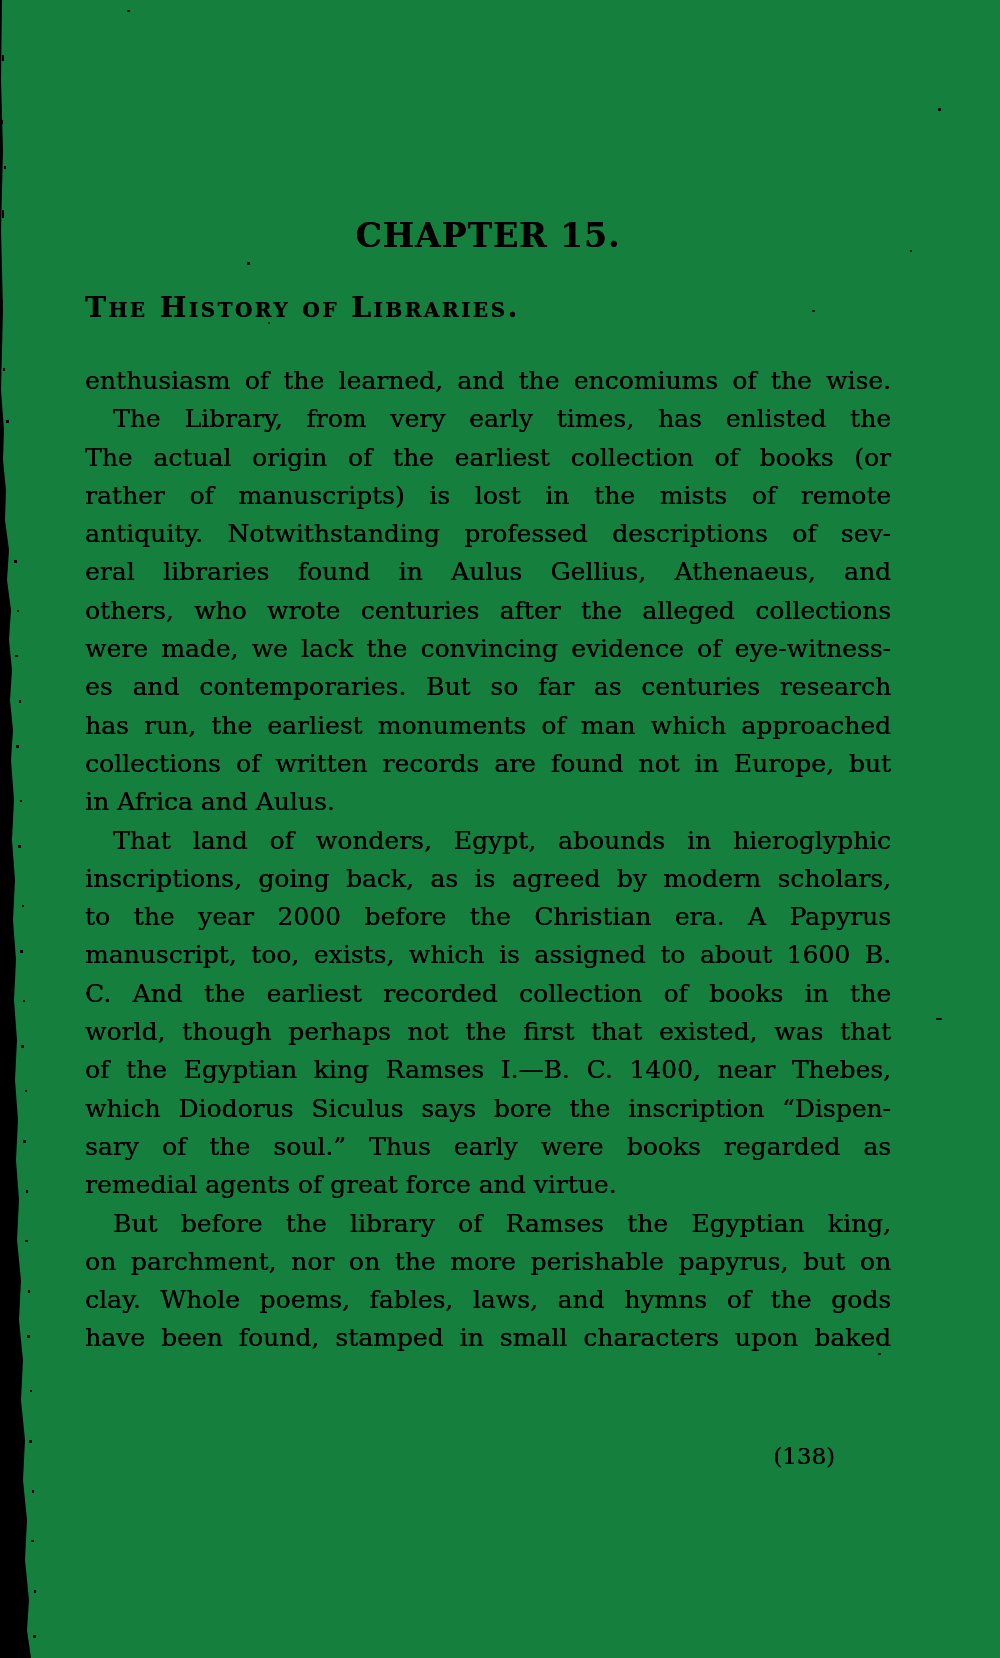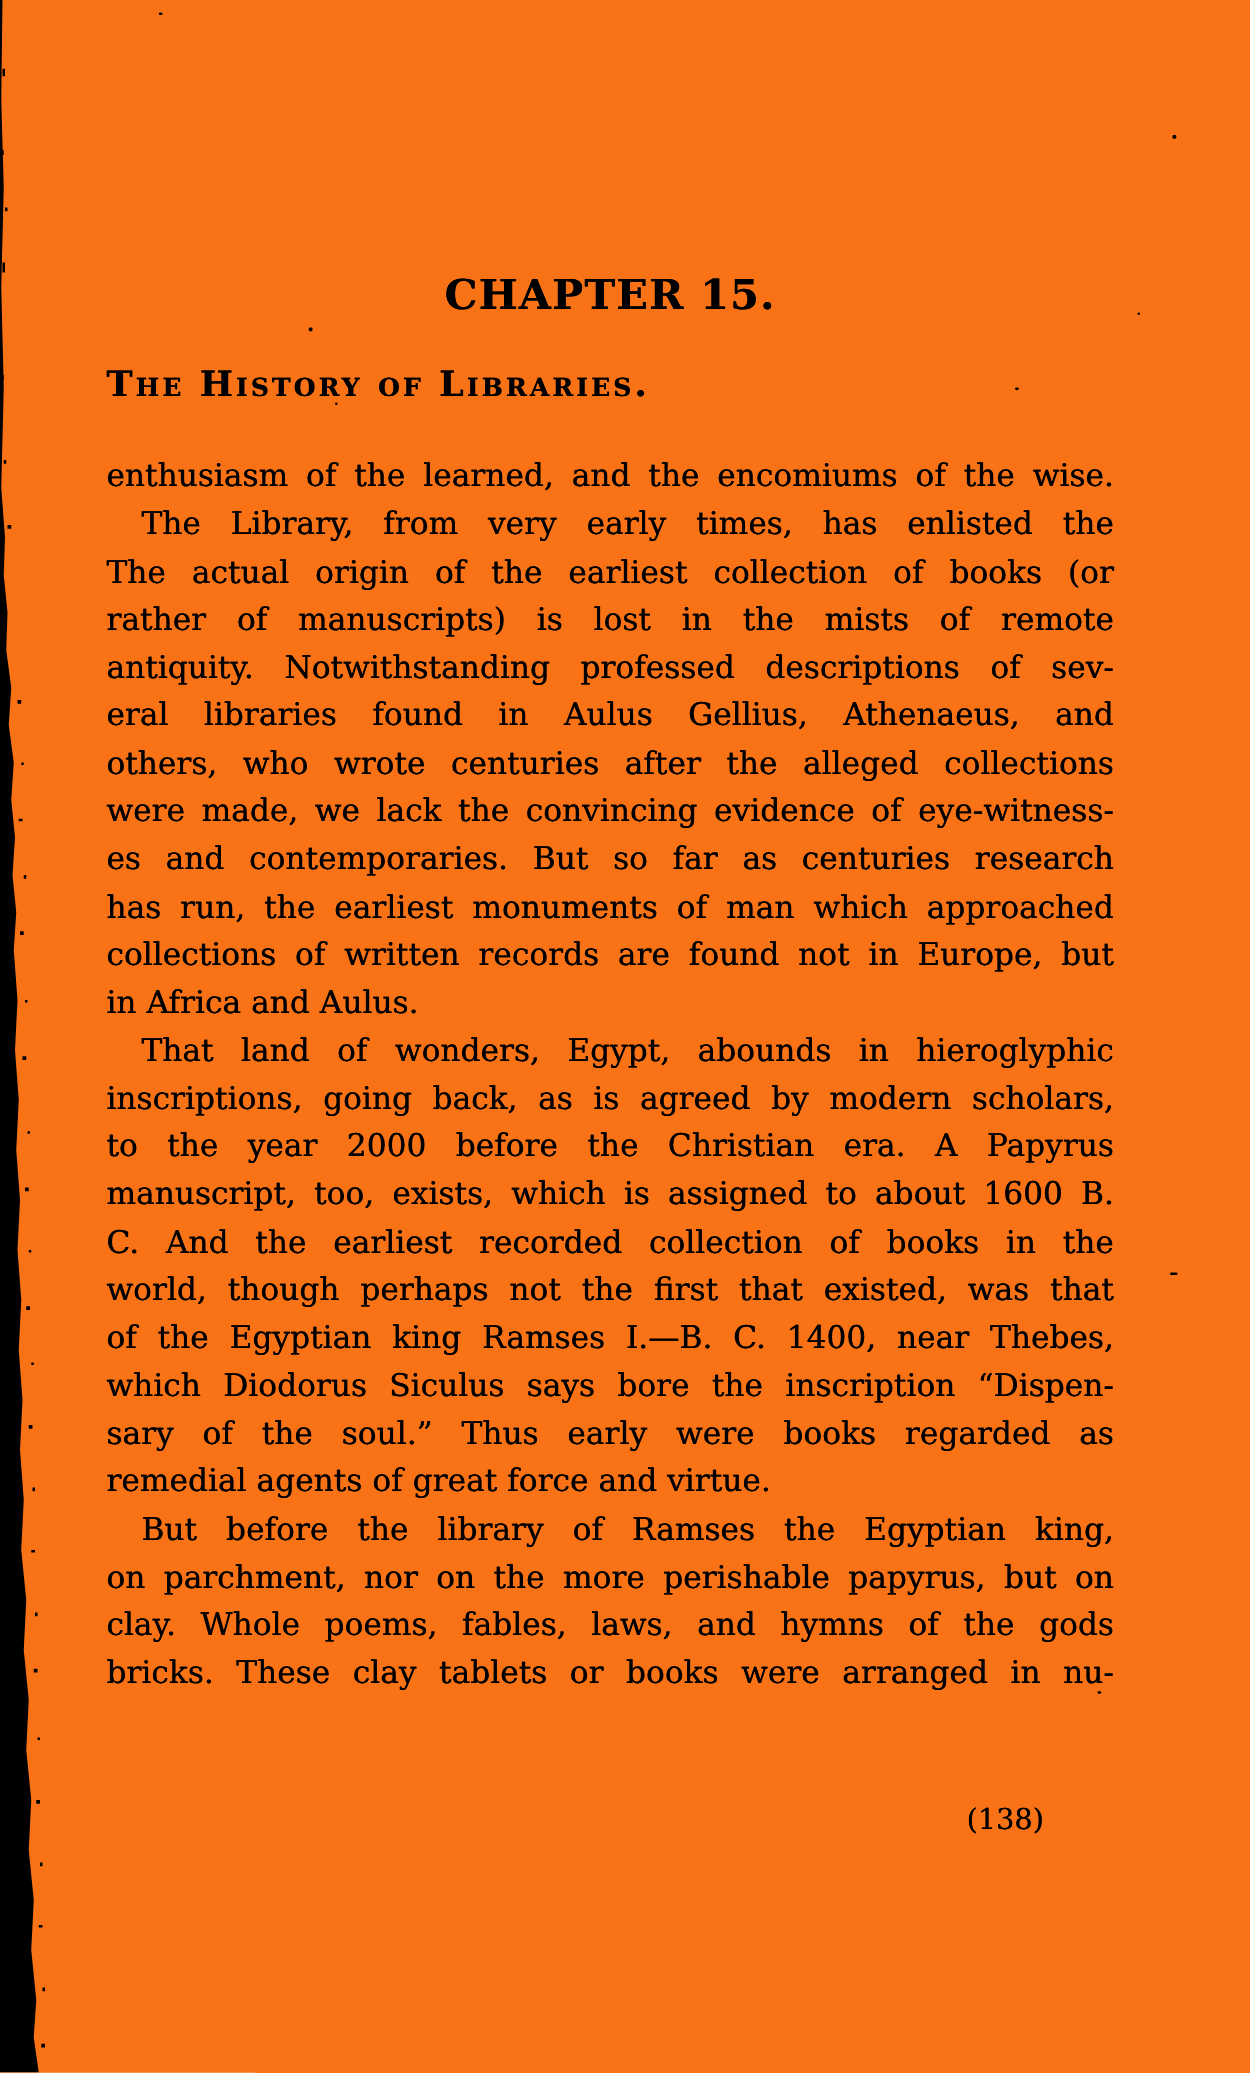--- a/index.html
+++ b/index.html
@@ -1,21 +1,21 @@
 <!DOCTYPE html>
 <html><head>
 <meta charset="utf-8">
 <style>
   html,body{margin:0;padding:0}
   body{
     width:1000px;height:1658px;position:relative;overflow:hidden;
     background:#ffffff;color:#000;
     font-family:"DejaVu Serif","Liberation Serif",serif;
   }
-  .page{position:absolute;inset:0;background:#f97316}
+  .page{position:absolute;inset:0;background:#15803d}
   
   .edge-svg{position:absolute;left:0;top:0;width:50px;height:1658px;pointer-events:none}
   
   .speck{position:absolute;background:#000;border-radius:1px}
   
   .chapter{
     position:absolute;left:85px;width:806px;top:216px;
     text-align:center;font-size:33px;font-weight:bold;letter-spacing:1px;
     text-shadow:0.3px 0 0 #000;
   }
@@ -121,19 +121,19 @@
         <div class="line">world, though perhaps not the first that existed, was that</div>
         <div class="line">of the Egyptian king Ramses I.—B. C. 1400, near Thebes,</div>
         <div class="line">which Diodorus Siculus says bore the inscription “Dispen-</div>
         <div class="line">sary of the soul.” Thus early were books regarded as</div>
         <div class="line last">remedial agents of great force and virtue.</div>
       </div>
     <div class="paragraph">
         <div class="line first">But before the library of Ramses the Egyptian king,</div>
         <div class="line">on parchment, nor on the more perishable papyrus, but on</div>
         <div class="line">clay. Whole poems, fables, laws, and hymns of the gods</div>
-        <div class="line">bricks. These clay tablets or books were arranged in nu-</div>
+        <div class="line">have been found, stamped in small characters upon baked</div>
       </div>
   </div>
 
   <div class="pagenum">(138)</div>
 
 </div>
 
 </body></html>

